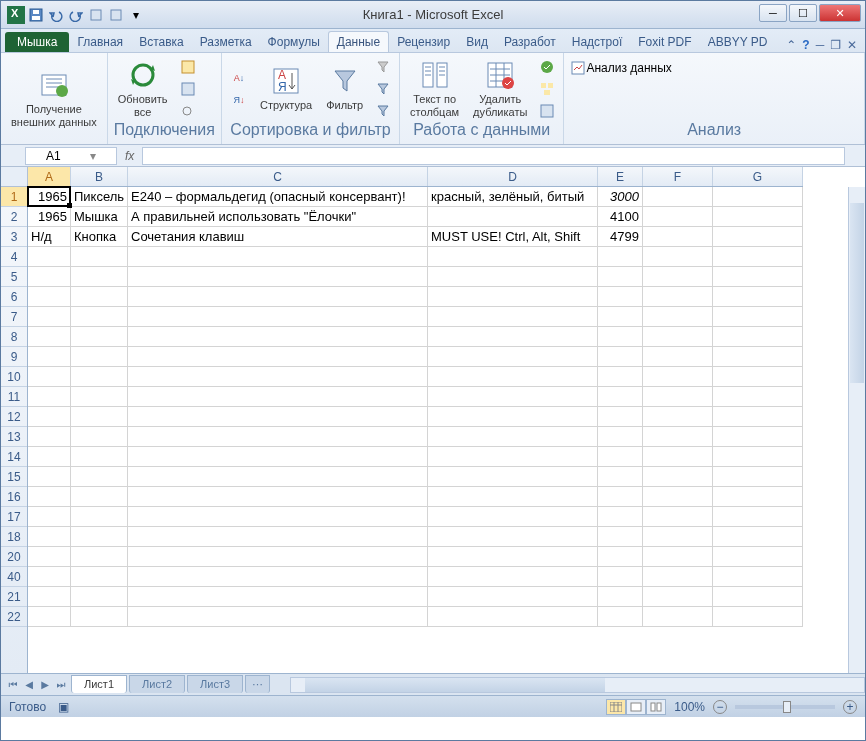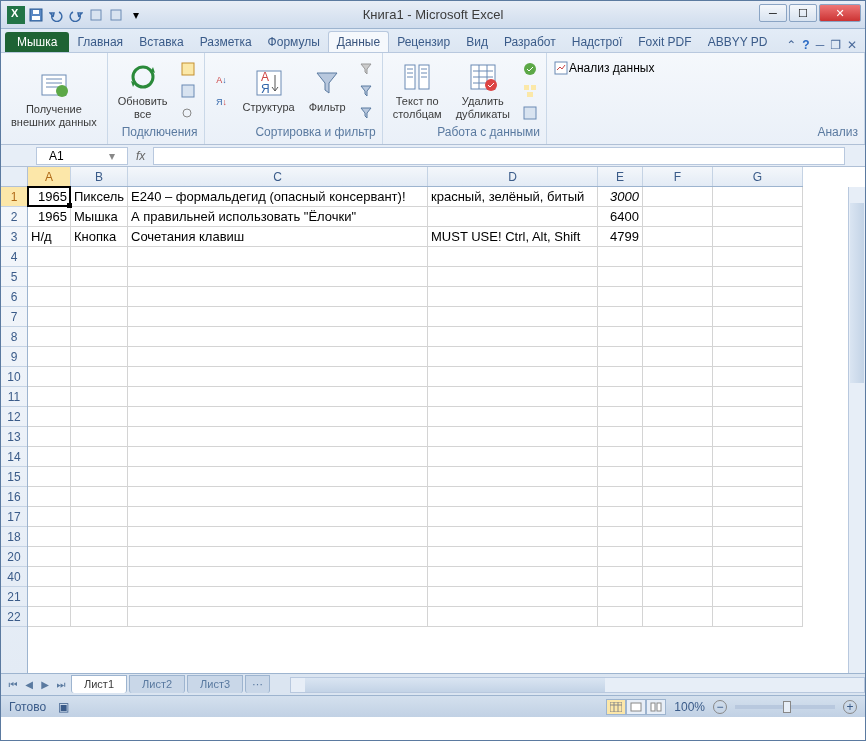--- a/index.html
+++ b/index.html
@@ -15,28 +15,28 @@
 .winbtn.close{background:linear-gradient(#e77,#c33);color:#fff;width:42px}
 .ribbon-tabs{height:24px;background:linear-gradient(#e3ecf7,#dce6f2);display:flex;align-items:flex-end;padding-left:4px;border-bottom:1px solid #b8c8de}
 .file-tab{background:#1e6334;color:#fff;padding:3px 12px;border-radius:3px 3px 0 0;font-size:12px}
 .rtab{padding:3px 8px;color:#3a5b89;cursor:pointer}
 .rtab.active{background:#f5f8fc;border:1px solid #b8c8de;border-bottom:none;border-radius:3px 3px 0 0;color:#3b567f}
 .help-icons{margin-left:auto;display:flex;gap:6px;padding-right:8px;align-items:center}
 .help-icons span{color:#4a6a9a;cursor:pointer}
 .ribbon-body{height:92px;background:linear-gradient(#f5f8fc,#eaf0f8);border-bottom:1px solid #b0c0d6;display:flex}
 .rgroup{border-right:1px solid #cad8e8;display:flex;flex-direction:column;padding:3px 6px}
 .rgroup-content{flex:1;display:flex;align-items:center;gap:6px}
-.rgroup-label{text-align:right;font-size:12px;color:#5a7aa0;padding-bottom:2px}
+.rgroup-label{text-align:center;font-size:16px;color:#5a7aa0;padding-bottom:2px}
 .bigbtn{display:flex;flex-direction:column;align-items:center;gap:2px;padding:2px 4px;cursor:pointer;border-radius:3px}
 .bigbtn .icn{width:32px;height:32px;display:flex;align-items:center;justify-content:center}
 .bigbtn .lbl{font-size:11px;text-align:center;line-height:1.1;color:#3b3b3b}
 .smallbtns{display:flex;flex-direction:column;gap:2px}
 .smallbtn{width:20px;height:20px;display:flex;align-items:center;justify-content:center;cursor:pointer;border-radius:2px}
 .namebox-row{height:22px;background:#e7eef7;border-bottom:1px solid #b0c0d6;display:flex;align-items:center}
-.namebox{width:92px;border:1px solid #b8c8de;background:#fff;height:18px;margin-left:35px;padding:0 12px;display:flex;align-items:center;justify-content:space-between}
+.namebox{width:92px;border:1px solid #b8c8de;background:#fff;height:18px;margin-left:24px;padding:0 20px;display:flex;align-items:center;justify-content:space-between}
 .namebox span{font-size:12px}
 .fx-label{margin:0 8px;font-style:italic;color:#666}
 .formula-bar{flex:1;border:1px solid #b8c8de;background:#fff;height:18px;margin-right:20px}
 .grid-area{display:flex;height:506px;position:relative}
 .corner{width:27px;height:20px;background:#e7eef7;border-right:1px solid #b0c0d6;border-bottom:1px solid #b0c0d6}
 .col-headers{display:flex;height:20px;background:linear-gradient(#f4f7fb,#e3ebf5);border-bottom:1px solid #9db4cf}
 .ch{border-right:1px solid #c5d3e4;display:flex;align-items:center;justify-content:center;color:#3a5b89;font-size:12px}
 .ch.active{background:#fce7a9;color:#b06a17}
 .row-headers{width:27px;background:linear-gradient(#f4f7fb,#e3ebf5);border-right:1px solid #9db4cf}
 .rh{height:20px;border-bottom:1px solid #c5d3e4;display:flex;align-items:center;justify-content:center;color:#3a5b89;font-size:12px}
@@ -335,21 +335,21 @@
           <div class="cell" style="left: 43px; top: 0px; width: 57px;">Пиксель</div>
           <div class="cell" style="left: 100px; top: 0px; width: 300px;">E240 – формальдегид (опасный консервант)!</div>
           <div class="cell" style="left: 400px; top: 0px; width: 170px;">красный, зелёный, битый</div>
           <div class="cell rt" style="left: 570px; top: 0px; width: 45px; font-style: italic;">3000</div>
           <div class="cell" style="left: 615px; top: 0px; width: 70px;"></div>
           <div class="cell" style="left: 685px; top: 0px; width: 90px;"></div>
           <div class="cell rt" style="left: 0px; top: 20px; width: 43px;">1965</div>
           <div class="cell" style="left: 43px; top: 20px; width: 57px; text-align: center;">Мышка</div>
           <div class="cell" style="left: 100px; top: 20px; width: 300px;">А правильней использовать "Ёлочки"</div>
           <div class="cell" style="left: 400px; top: 20px; width: 170px;"></div>
-          <div class="cell rt" style="left: 570px; top: 20px; width: 45px;">6400</div>
+          <div class="cell rt" style="left: 570px; top: 20px; width: 45px;">4100</div>
           <div class="cell" style="left: 615px; top: 20px; width: 70px;"></div>
           <div class="cell" style="left: 685px; top: 20px; width: 90px;"></div>
           <div class="cell" style="left: 0px; top: 40px; width: 43px;">Н/д</div>
           <div class="cell" style="left: 43px; top: 40px; width: 57px;">Кнопка</div>
           <div class="cell" style="left: 100px; top: 40px; width: 300px;">Сочетания клавиш</div>
           <div class="cell" style="left: 400px; top: 40px; width: 170px;">MUST USE! Ctrl, Alt, Shift</div>
           <div class="cell rt" style="left: 570px; top: 40px; width: 45px;">4799</div>
           <div class="cell" style="left: 615px; top: 40px; width: 70px;"></div>
           <div class="cell" style="left: 685px; top: 40px; width: 90px;"></div>
           <div class="cell" style="left: 0px; top: 60px; width: 43px;"></div>

